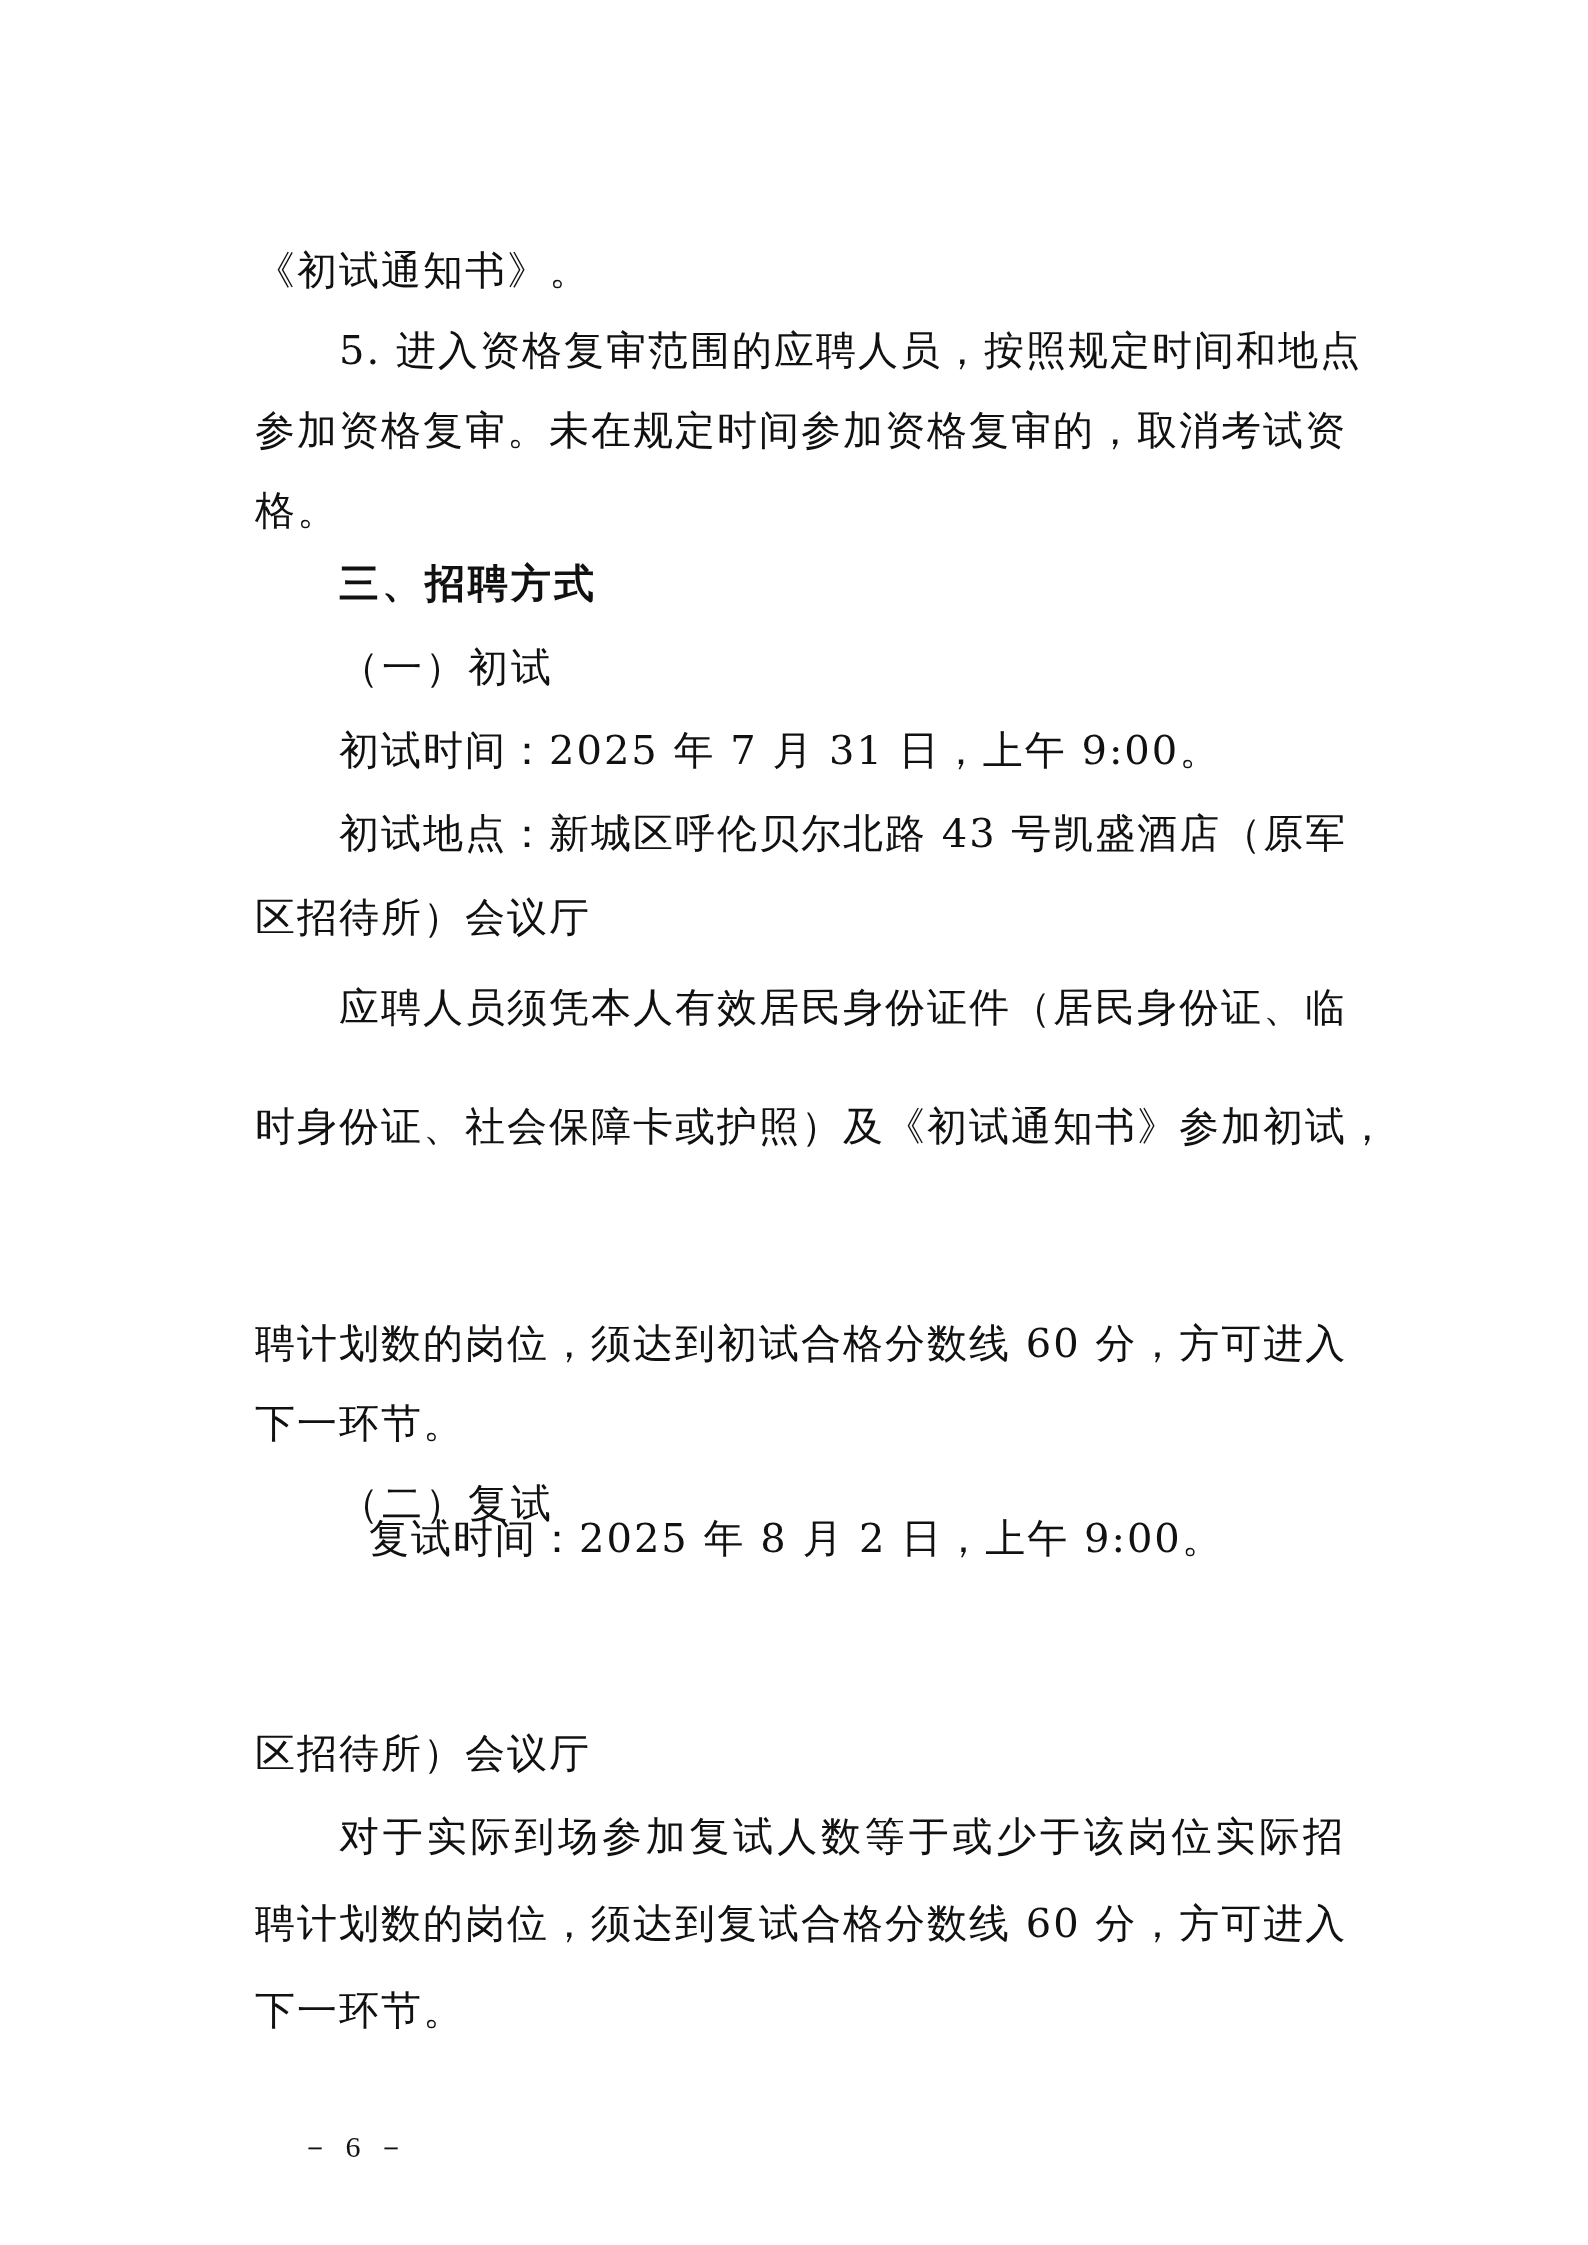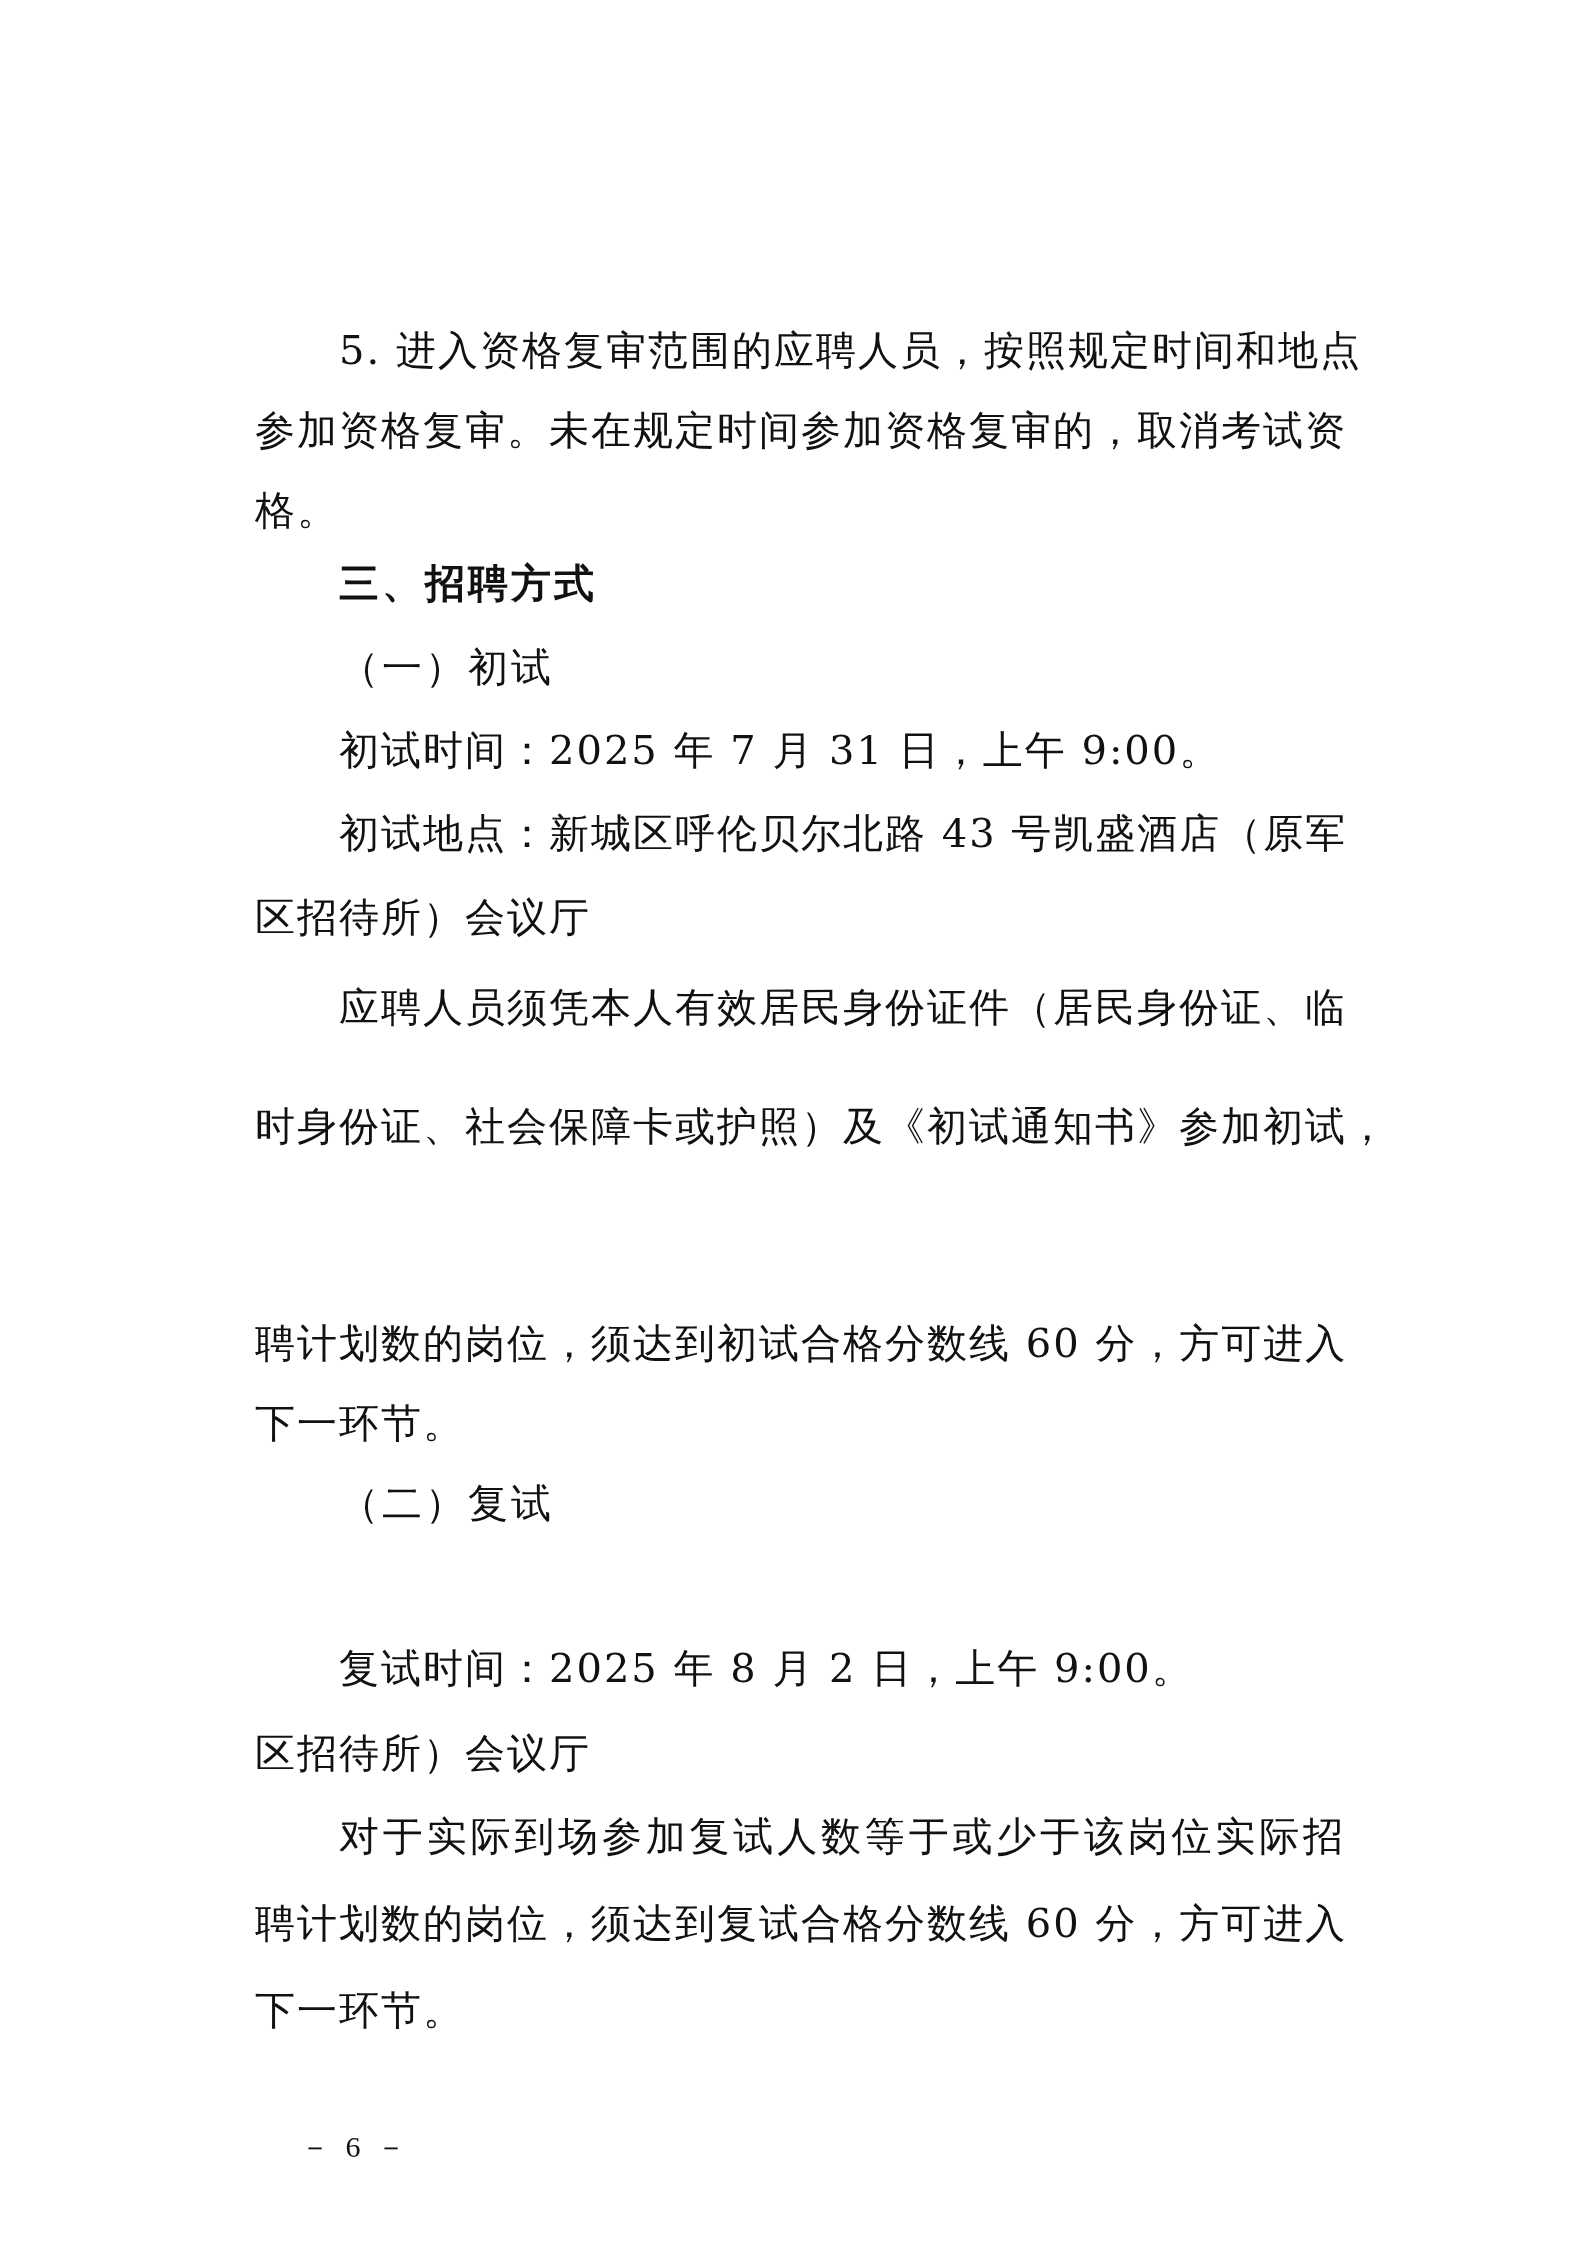--- a/index.html
+++ b/index.html
@@ -59,20 +59,21 @@
       letter-spacing: 4px;
       white-space: nowrap;
       font-family: "Liberation Serif", serif;
     }
   </style>
 </head>
 <body>
 
 <div class="page">
 
+  <div class="line" style="top:242px;">《初试通知书》。</div>
 
   <div class="line indent full" style="top:322px;">5. 进入资格复审范围的应聘人员，按照规定时间和地点</div>
   <div class="line full" style="top:402px;">参加资格复审。未在规定时间参加资格复审的，取消考试资</div>
   <div class="line" style="top:482px;">格。</div>
 
   <div class="line indent heading" style="top:555px;">三、招聘方式</div>
 
   <div class="line indent subheading" style="top:639px;">（一）初试</div>
 
   <div class="line indent" style="top:722px;">初试时间：2025 年 7 月 31 日，上午 9:00。</div>
@@ -80,21 +81,21 @@
   <div class="line" style="top:889px;">区招待所）会议厅</div>
 
   <div class="line indent full" style="top:979px;">应聘人员须凭本人有效居民身份证件（居民身份证、临</div>
   <div class="line full" style="top:1098px;">时身份证、社会保障卡或护照）及《初试通知书》参加初试，</div>
 
   <div class="line full" style="top:1315px;">聘计划数的岗位，须达到初试合格分数线 60 分，方可进入</div>
   <div class="line" style="top:1395px;">下一环节。</div>
 
   <div class="line indent subheading" style="top:1475px;">（二）复试</div>
 
-  <div class="line indent" style="top:1640px;">复试时间：2025 年 8 月 2 日，上午 9:00。</div>
+  <div class="line indent" style="top:1510px;margin-left:30px;">复试时间：2025 年 8 月 2 日，上午 9:00。</div>
   <div class="line" style="top:1725px;">区招待所）会议厅</div>
 
   <div class="line indent full" style="top:1812px;font-family:Liberation Mono, monospace;">对于实际到场参加复试人数等于或少于该岗位实际招</div>
   <div class="line full" style="top:1895px;">聘计划数的岗位，须达到复试合格分数线 60 分，方可进入</div>
   <div class="line" style="top:1982px;">下一环节。</div>
 
   <div class="page-number">－ 6 －</div>
 
 </div>
 

